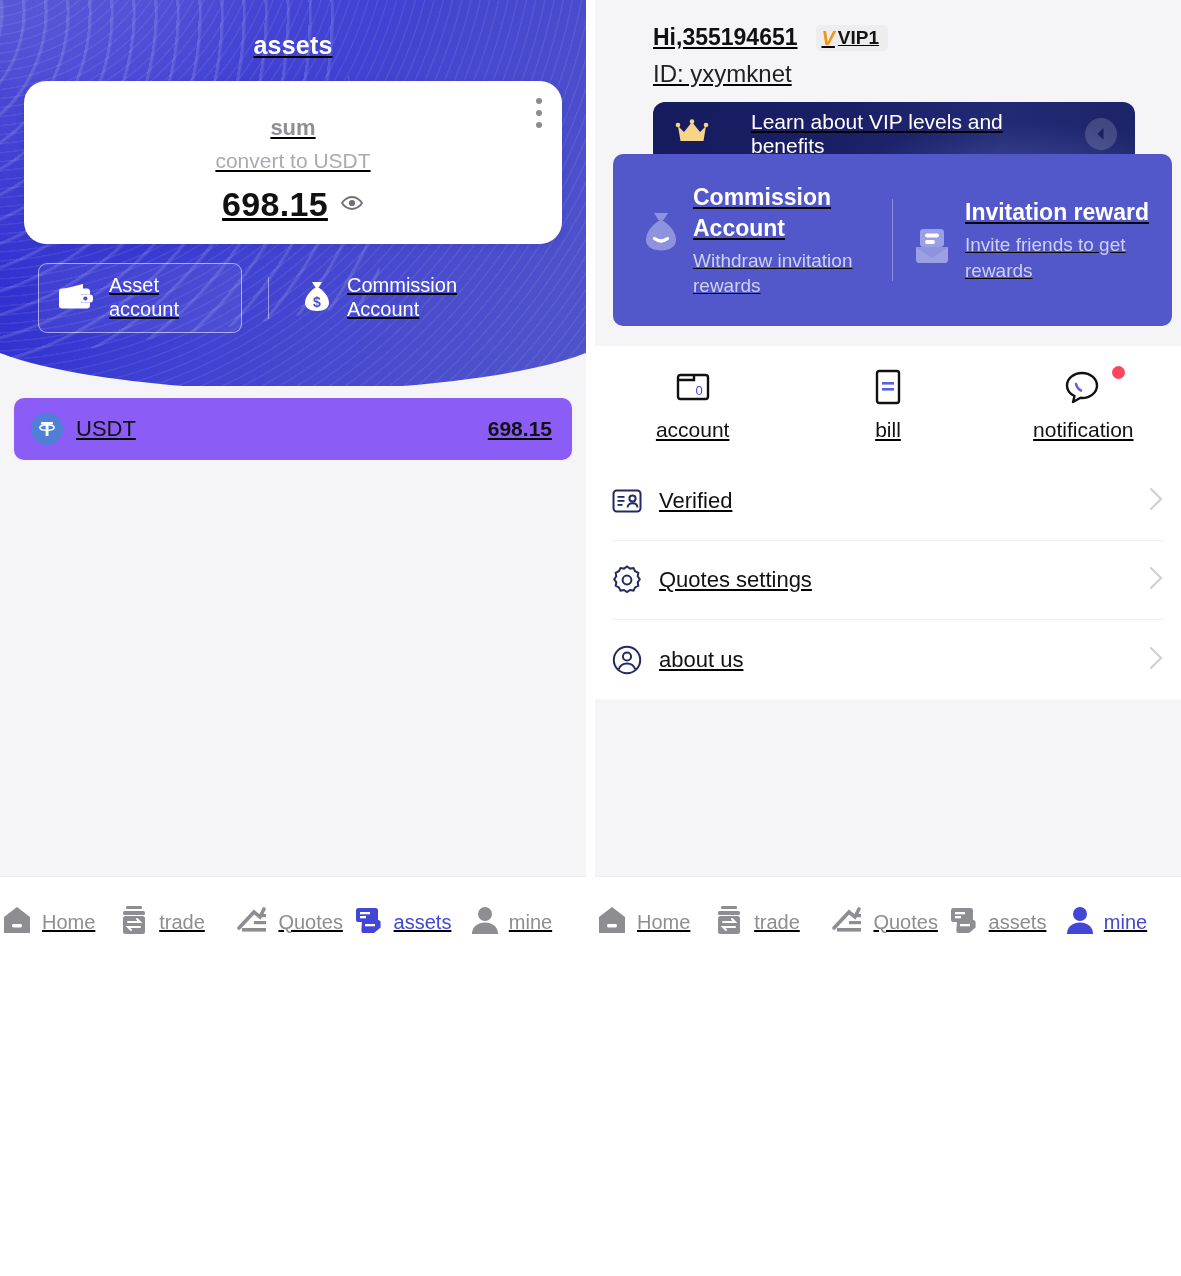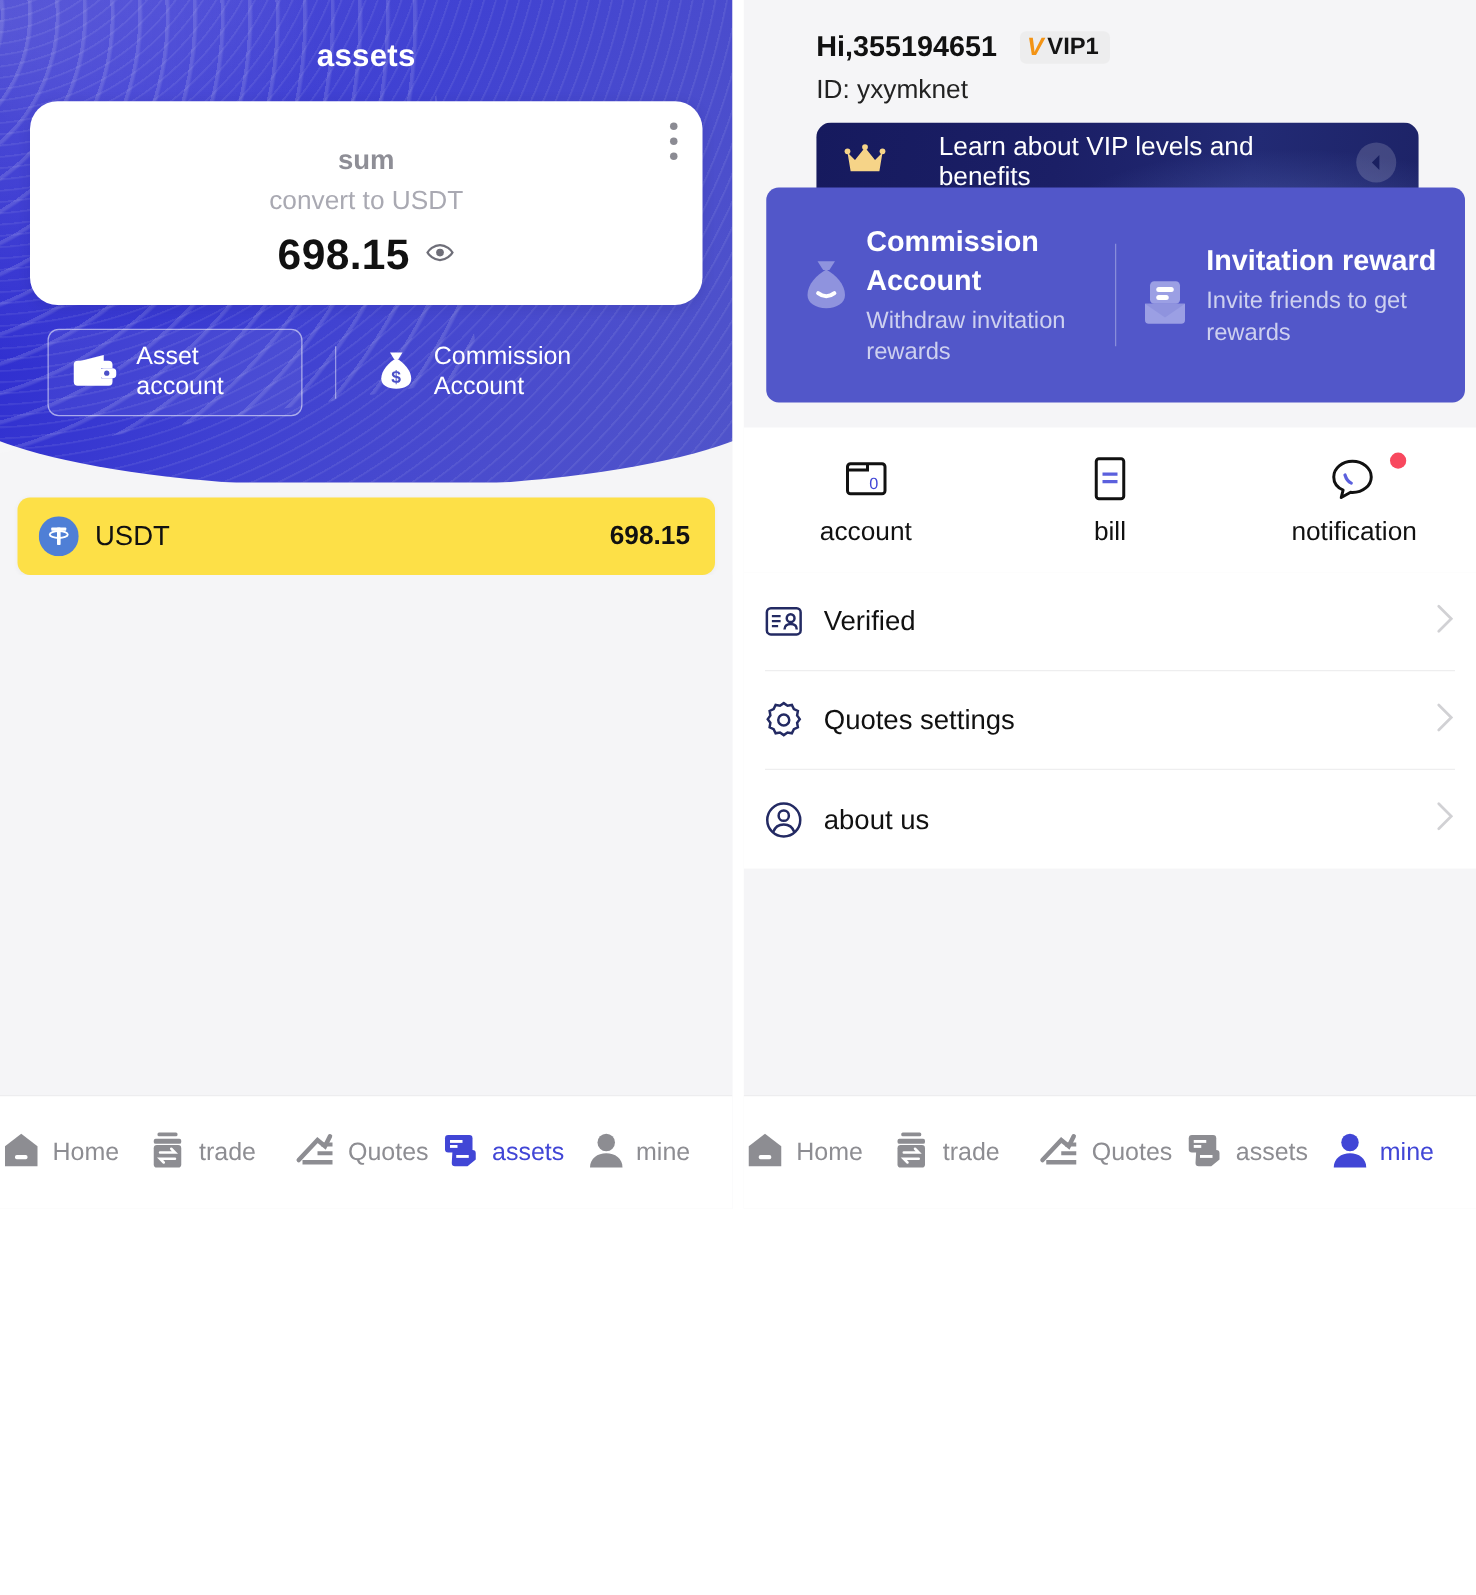--- a/index.html
+++ b/index.html
@@ -13,21 +13,21 @@
     position:relative; width:1181px; height:1276px;
     display:flex; background:#ffffff;
   }
 
   
   .panel{
     position:relative;
     height:967px;
     background:#f5f5f7;
     overflow:hidden;
-    display:flex; flex-direction:column;
+    display:flex; flex-direction:column;text-decoration:underline;
   }
   .panel-left{ width:586px; }
   .gap{ width:9px; height:1276px; background:#ffffff; }
   .panel-right{ width:586px; }
 
   
   .hero{
     position:relative;
     height:386px;
     flex:none;
@@ -126,21 +126,21 @@
     margin:0 14px 0 26px;
   }
   .acct-txt{
     color:#fff; font-size:20px; line-height:1.18; font-weight:500;
     white-space:pre-line;
   }
 
   
   .coin-wrap{ padding:12px 14px 0 14px; }
   .coin-card{
-    background:#fde047; border-radius:10px;
+    background:#8b5cf6; border-radius:10px;
     height:62px; display:flex; align-items:center;
     padding:0 20px 0 17px;
     box-shadow:0 1px 4px rgba(0,0,0,.04);
     justify-content:center;
   }
   .coin-icon{ width:32px;height:32px;flex:none; }
   .coin-name{ font-size:22px; color:#111; margin-left:13px; flex:1; }
   .coin-val{ font-size:21px; font-weight:bold; color:#111; }
 
   .left-filler{ flex:1; background:#f5f5f7; }
@@ -149,21 +149,21 @@
   .r-head{ background:#f5f5f7; padding:24px 0 0 0; }
   .hi-row{ display:flex; align-items:center; gap:18px; padding:0 0 0 58px; }
   .hi-name{ font-size:23px; font-weight:bold; color:#111; }
   .vip-badge{
     display:inline-flex; align-items:center; gap:3px;
     background:#ededee; border-radius:5px;
     padding:3px 9px 3px 6px;
   }
   .vip-v{ color:#f39415; font-weight:bold; font-style:italic; font-size:20px; line-height:1;}
   .vip-t{ color:#141414; font-weight:bold; font-size:19px; line-height:1;}
-  .id-row{ font-size:21px; color:#222; padding:9px 16px 0 58px; }
+  .id-row{ font-size:24px; color:#222; padding:9px 16px 0 58px; }
 
   .vip-banner{
     position:relative;
     margin:14px 46px 0 58px;
     height:64px;
     border-radius:12px 12px 6px 6px;
     background:
       radial-gradient(ellipse 60% 140% at 78% 120%, rgba(110,130,215,.35) 0%, rgba(110,130,215,0) 62%),
       linear-gradient(100deg,#161a5e 0%, #1b1f66 40%, #222a74 72%, #1d2367 100%);
     display:flex; align-items:center;

